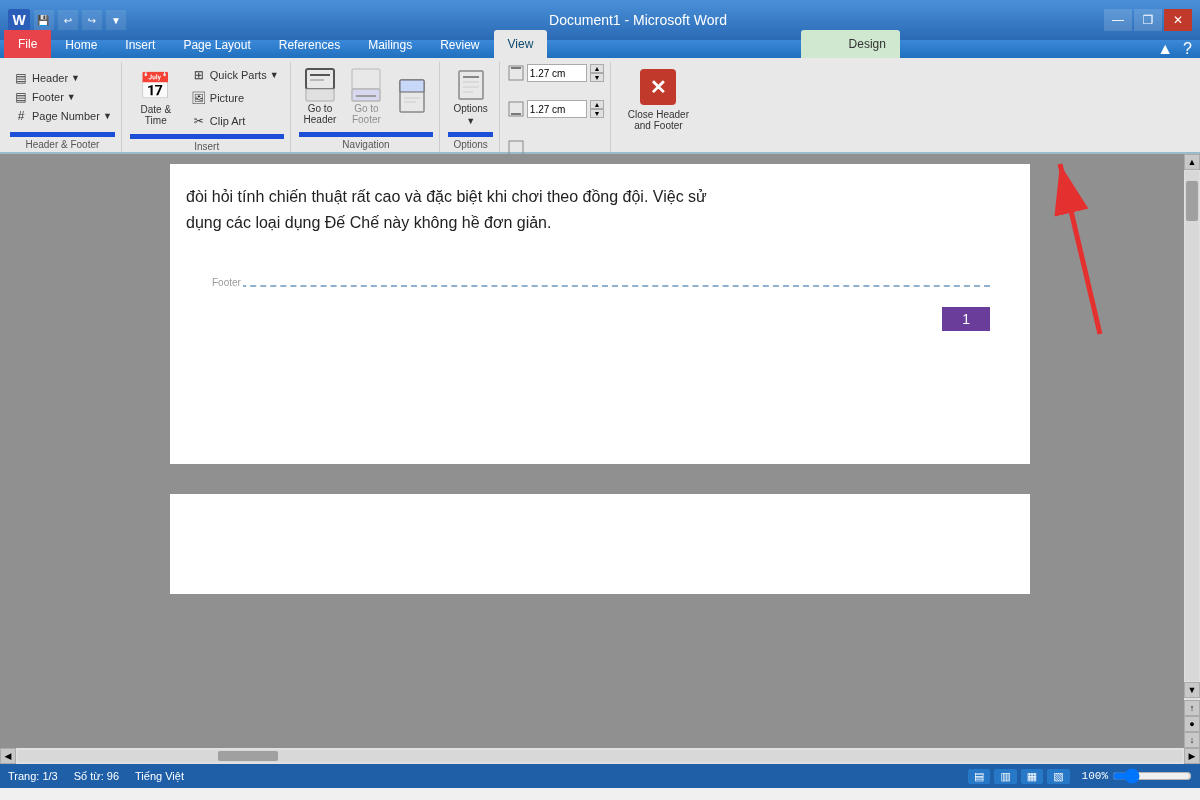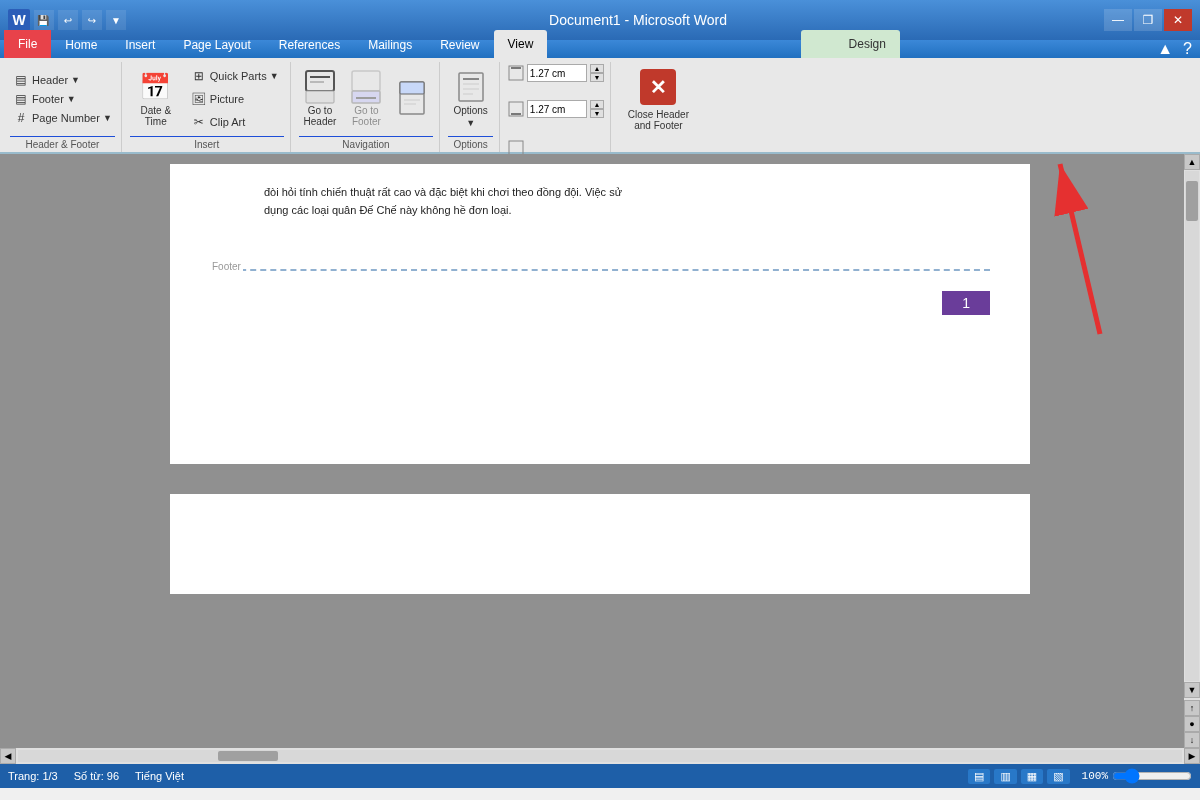--- a/index.html
+++ b/index.html
@@ -46,21 +46,21 @@
       display: flex; align-items: flex-end;
       padding-left: 4px;
     }
     .ribbon-tab {
       height: 26px; padding: 0 14px;
       display: flex; align-items: center;
       color: white; font-size: 12px; cursor: pointer;
       border-radius: 3px 3px 0 0;
     }
     .ribbon-tab.active {
-      background: #e8e8e8; color: #000000;
+      background: #e8e8e8; color: #0c4a6e;
       height: 28px;
     }
     .ribbon-tab.design-tab {
       background: #d0e8d0; color: #333;
       margin-left: auto; height: 28px;
       border-radius: 3px 3px 0 0;
       padding-left: 48px;
     }
     .ribbon-tabs-right { display: flex; align-items: center; margin-left: auto; gap: 2px; padding-right: 4px; }
     .ribbon-tab-arrow { color: white; font-size: 16px; cursor: pointer; padding: 0 4px; }
@@ -81,21 +81,21 @@
       border-right: 1px solid #ccc;
       padding: 2px 6px 0 6px;
       min-width: fit-content;
     }
     .ribbon-group:last-child { border-right: none; }
     .ribbon-group-content {
       flex: 1; display: flex; align-items: center; gap: 4px;
     }
     .ribbon-group-label {
       text-align: center; font-size: 10px; color: #555;
-      padding: 2px 0; border-top: 1px solid #1d4ed8; margin-top: 2px;
+      padding: 2px 0; border-top: 5px solid #1d4ed8; margin-top: 2px;
     }
 
     
     .ribbon-btn {
       display: flex; flex-direction: column; align-items: center;
       padding: 2px 4px; cursor: pointer; border-radius: 3px;
       border: 1px solid transparent; min-width: 36px;
       font-size: 10px; color: #333; gap: 2px;
       background: none;
     }
@@ -173,25 +173,24 @@
     .page {
       background: white;
       width: 860px;
       margin: 0 auto;
       position: relative;
       min-height: 300px;
     }
 
     
     .doc-text {
-      padding: 20px 60px;
-      font-size: 11px;
+      padding: 20px 16px;
+      font-size: 16px;
       color: #222;
       line-height: 1.6;
-      margin-left: 34px;
     }
 
     
     .footer-dashed {
       border-top: 2px dashed #90b0d0;
       margin: 0 40px;
       position: relative;
     }
     .footer-label {
       position: absolute;
@@ -463,21 +462,21 @@
 
 </div>
 
 <div class="doc-area" style="height: calc(800px - 40px - 30px - 96px - 24px - 16px); position:relative;">
 
   <div style="overflow:hidden; height:100%; position:relative;">
 
     <div class="page" style="margin-top: 10px;">
       <div class="doc-text">
         <p>đòi hỏi tính chiến thuật rất cao và đặc biệt khi chơi theo đồng đội. Việc sử</p>
-        <p>dụng các loại quân Đế Chế này không hề đơn loại.</p>
+        <p>dụng các loại dụng Đế Chế này không hề đơn giản.</p>
       </div>
 
       <div style="position:relative; margin-top: 30px;">
         <div class="footer-dashed">
           <span class="footer-label">Footer</span>
         </div>
 
         <div class="page-num-bar">
           <div class="page-num-box">1</div>
         </div>

